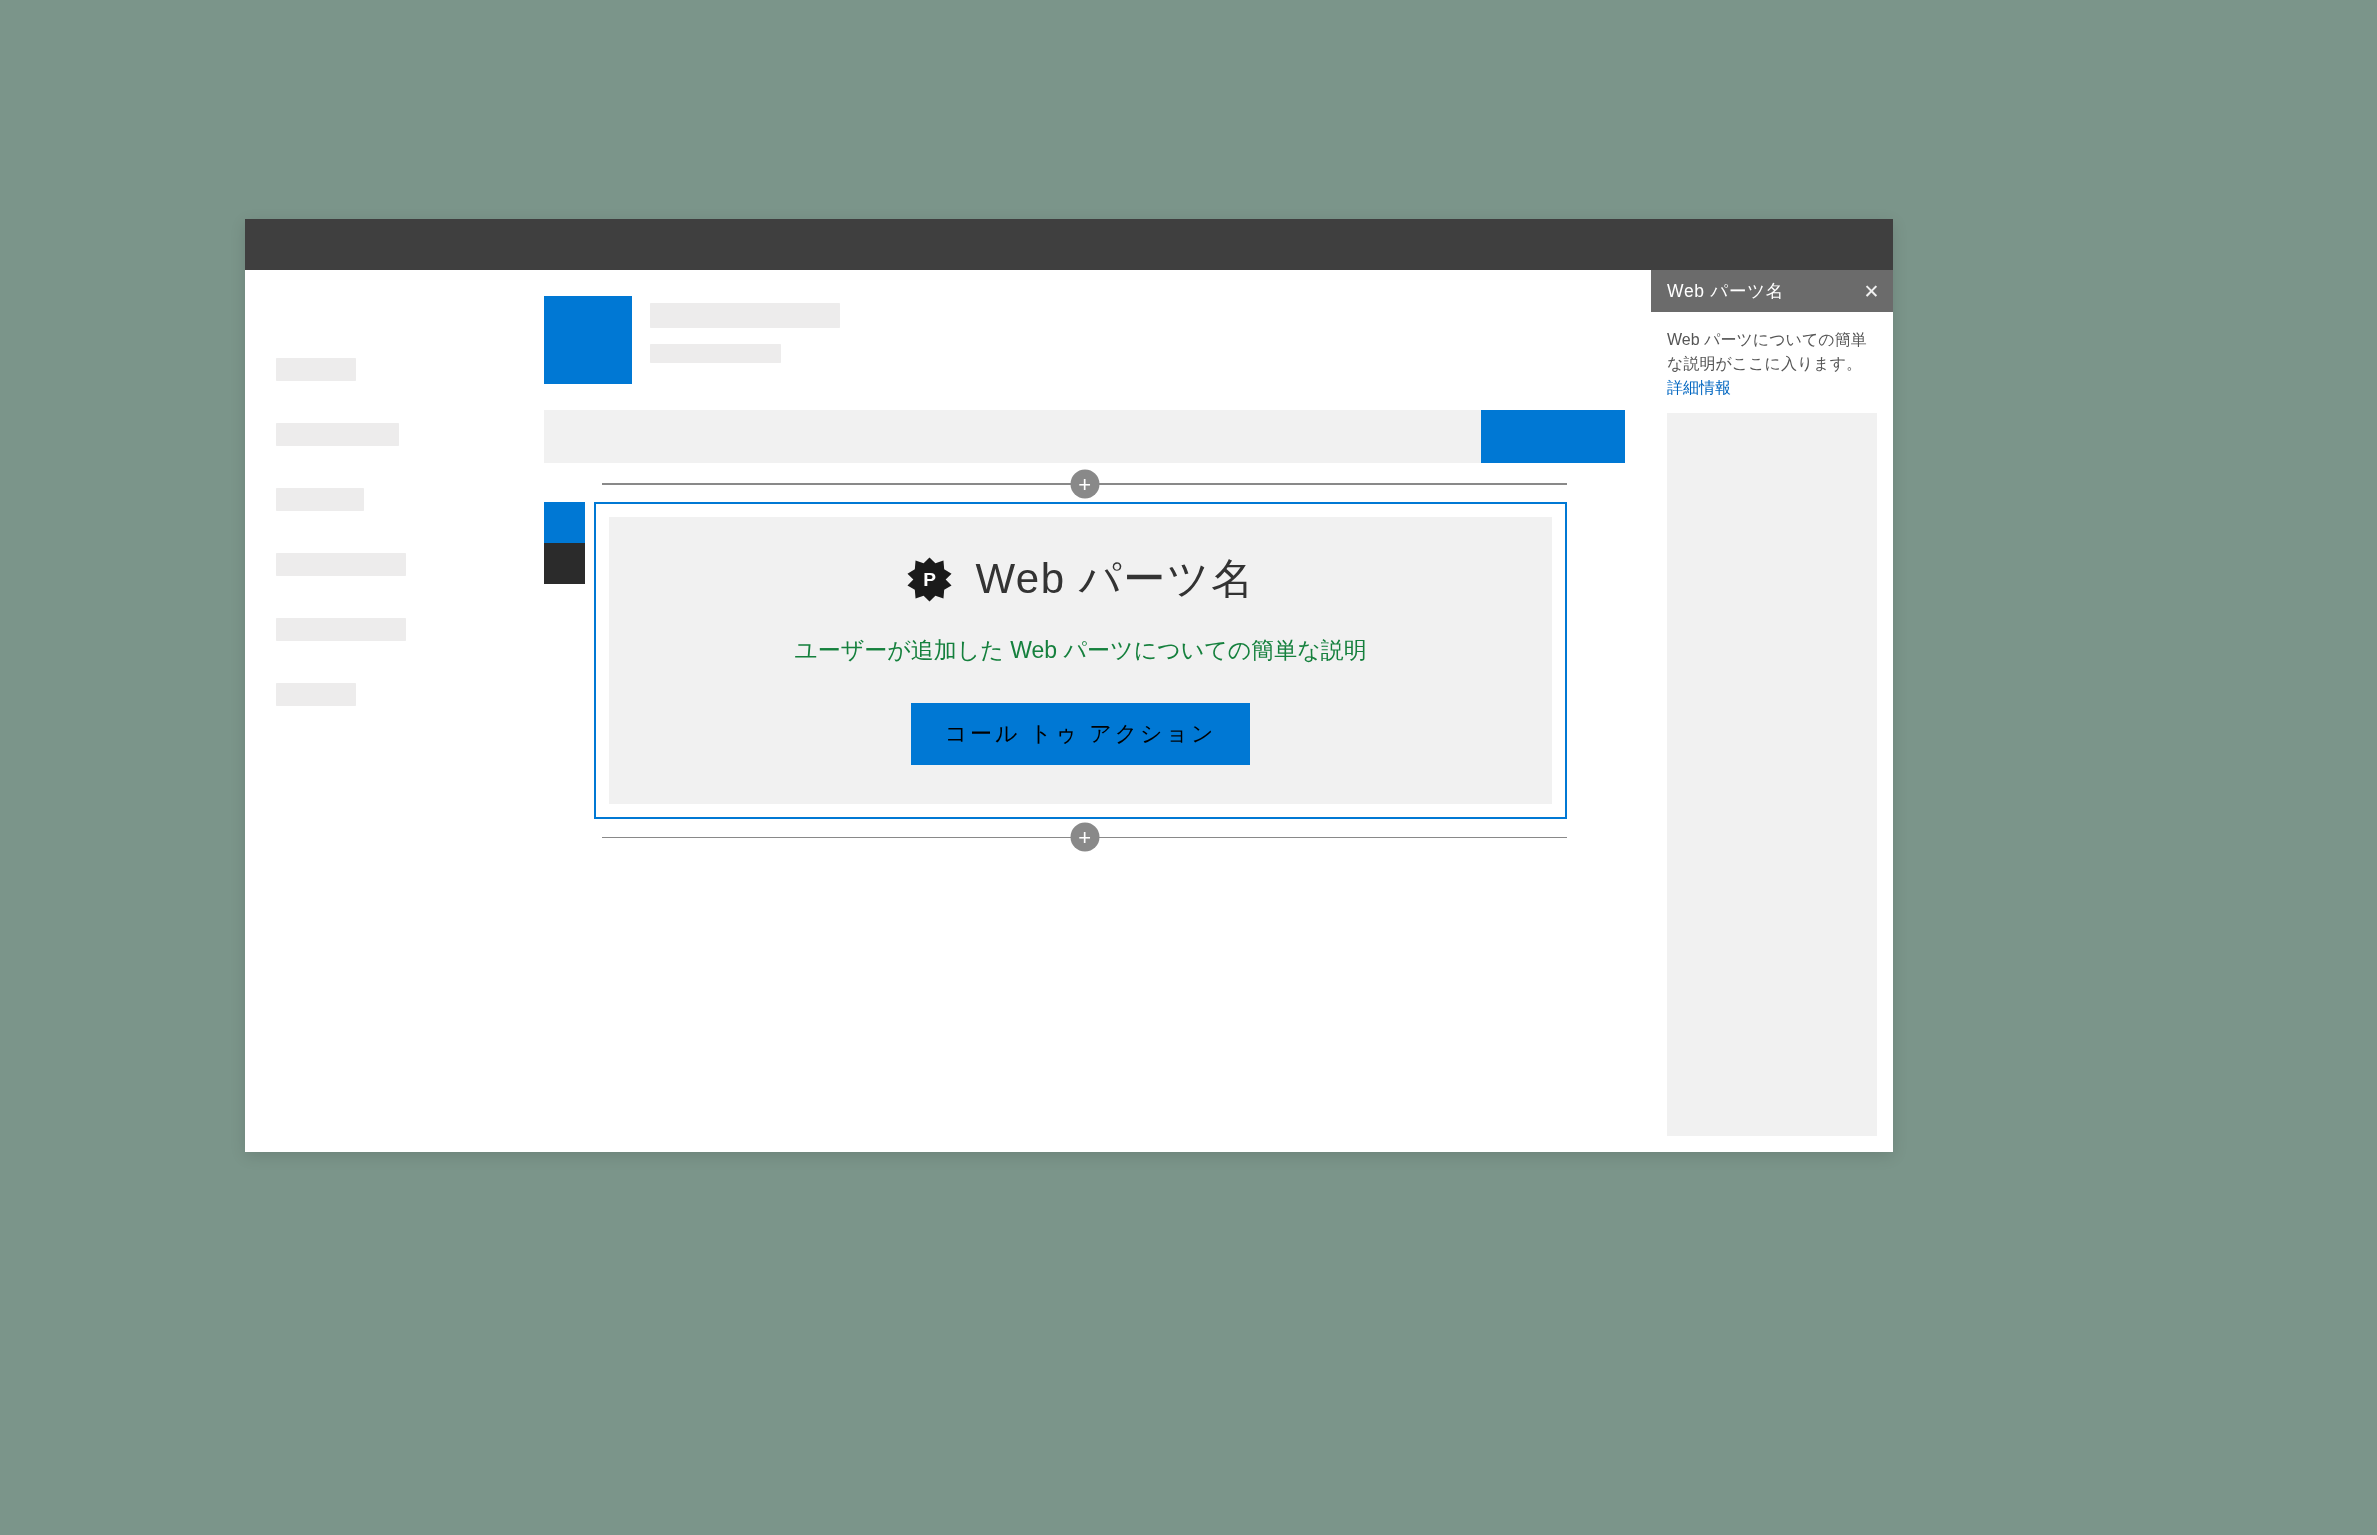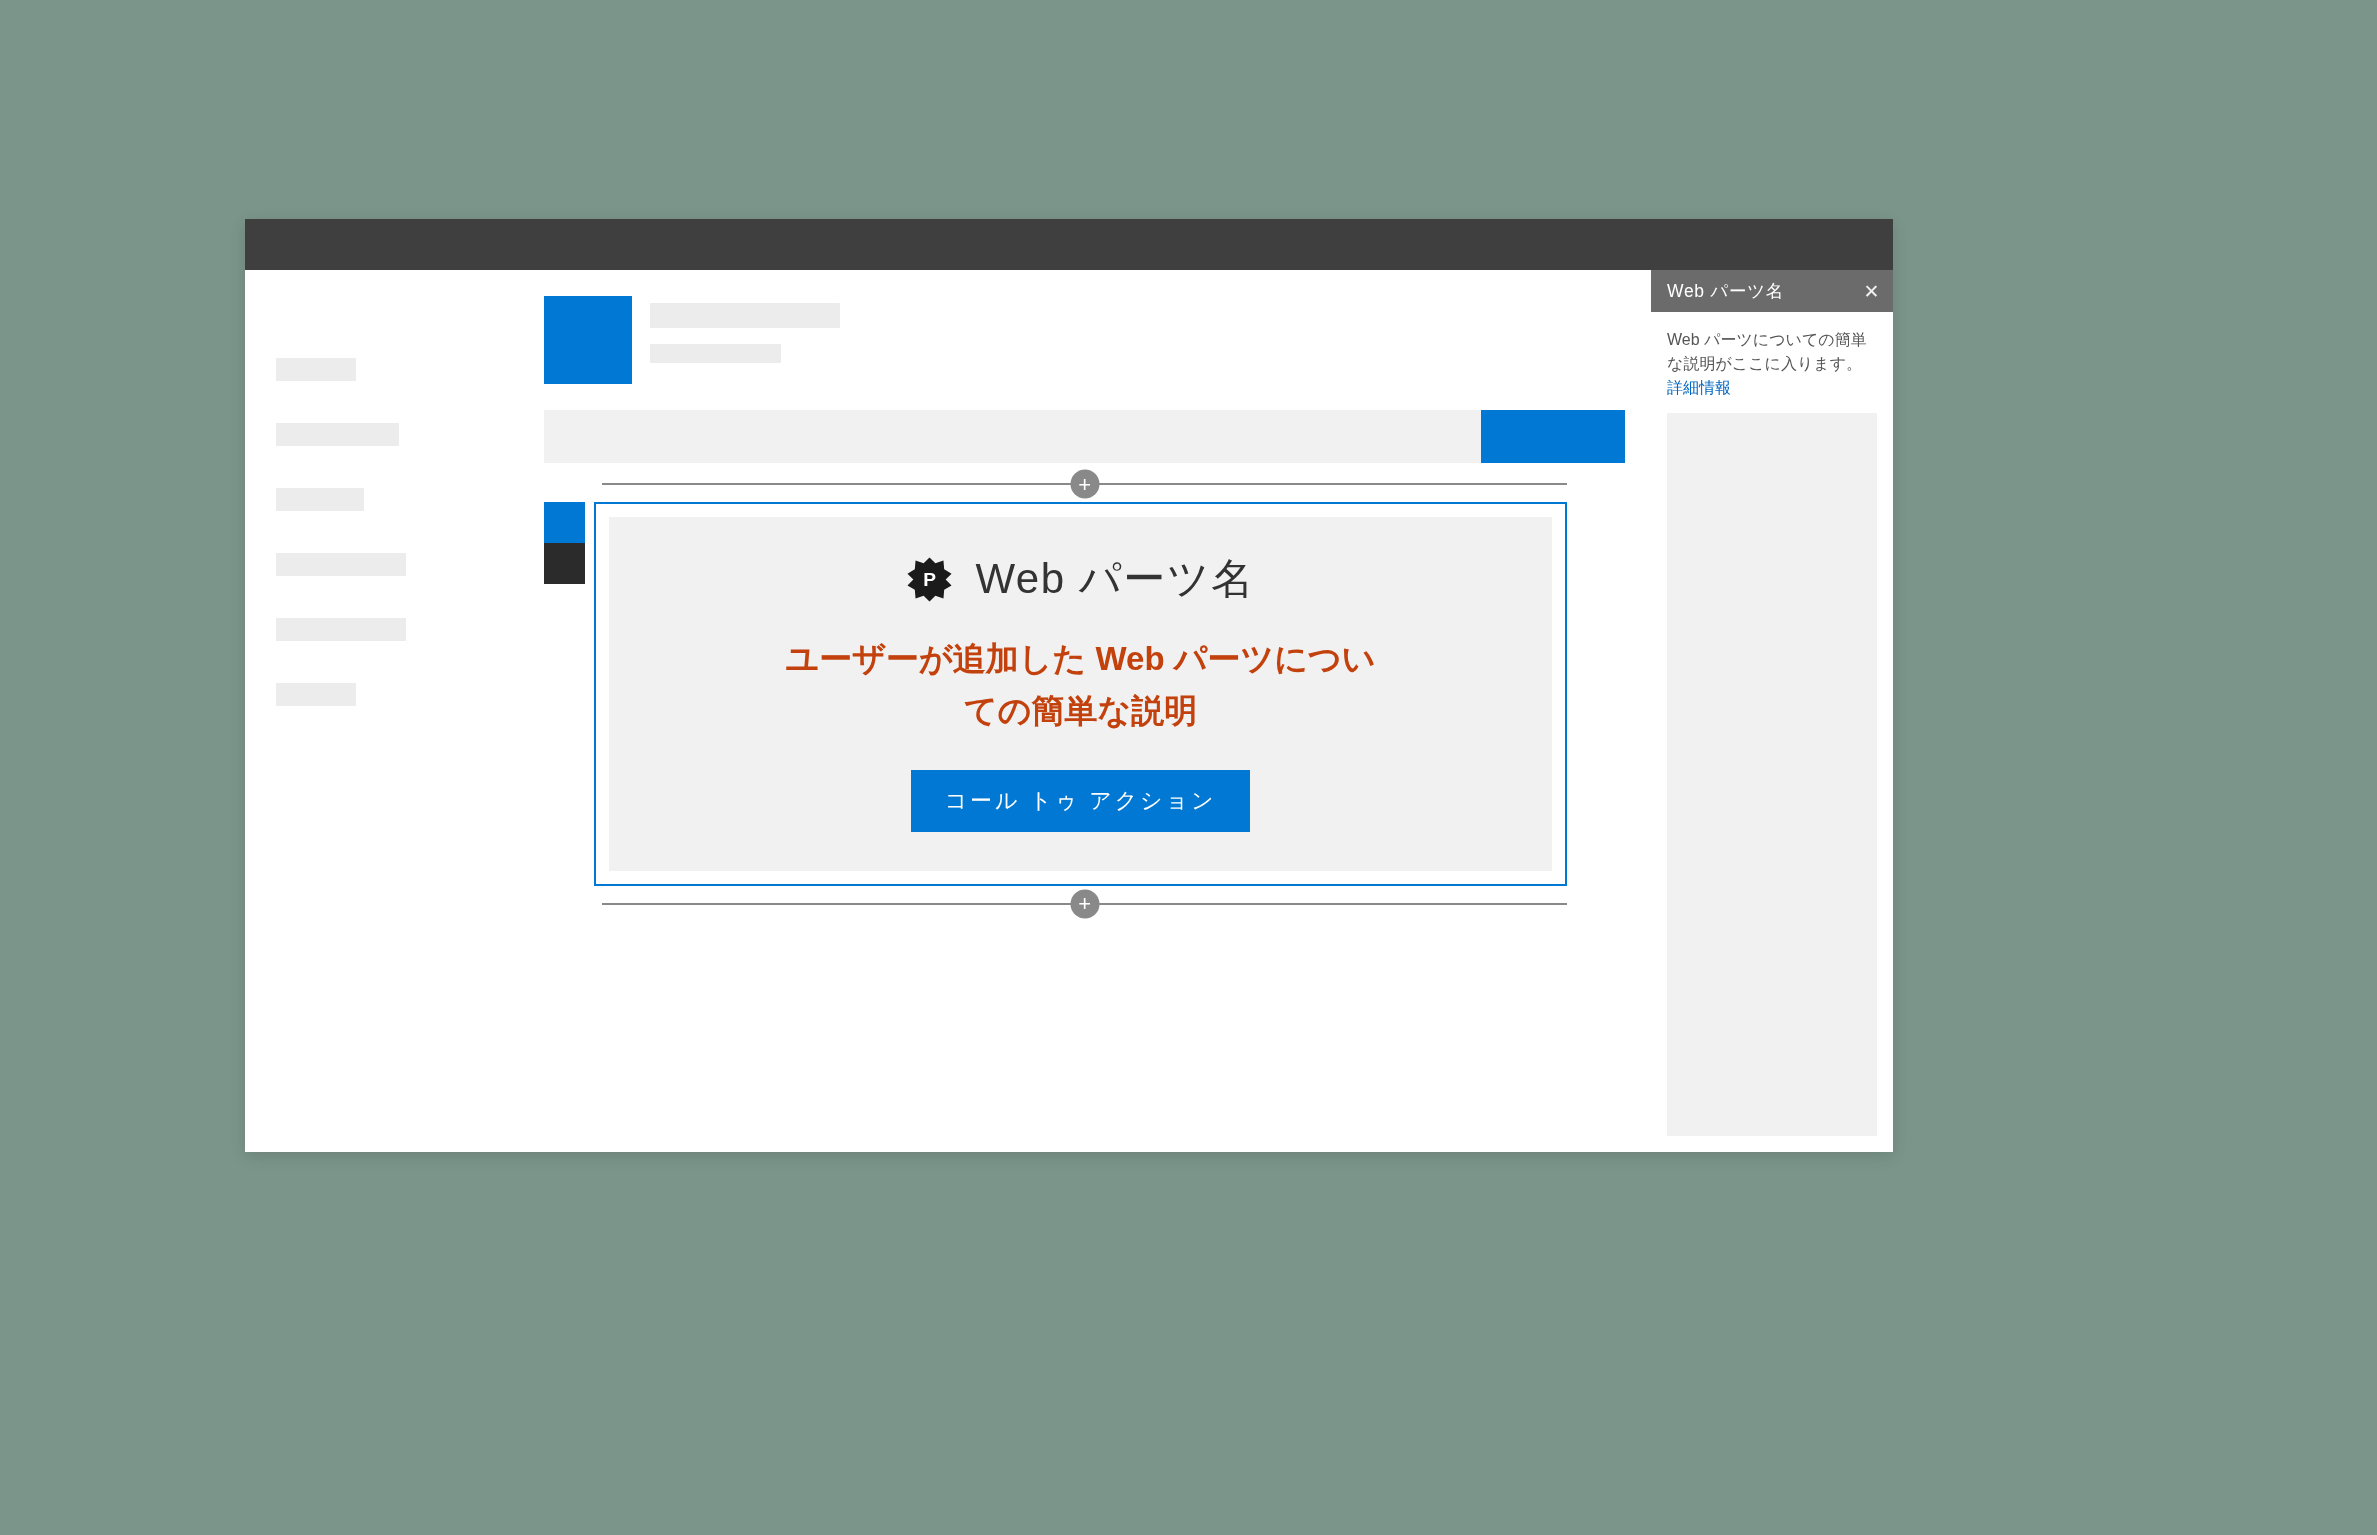--- a/index.html
+++ b/index.html
@@ -178,30 +178,30 @@
     justify-content: center;
   }
   .wp-title {
     font-size: 42px;
     font-weight: 300;
     color: #333333;
     letter-spacing: 1.5px;
     white-space: nowrap;
   }
   .wp-desc {
-    font-size: 33px;
-    font-weight: 700;
-    color: #c2410c;
+    font-size: 23px;
+    font-weight: 400;
+    color: #15803d;
     line-height: 1.55;
     max-width: 598px;
     margin-bottom: 34px;
   }
   .wp-cta {
     background: #0078d4;
-    color: #ffffff;
+    color: #000000;
     font-size: 22px;
     font-weight: 300;
     letter-spacing: 2.9px;
     padding: 16px 34px;
     border: none;
     cursor: pointer;
   }
 
   
   .prop-pane {

